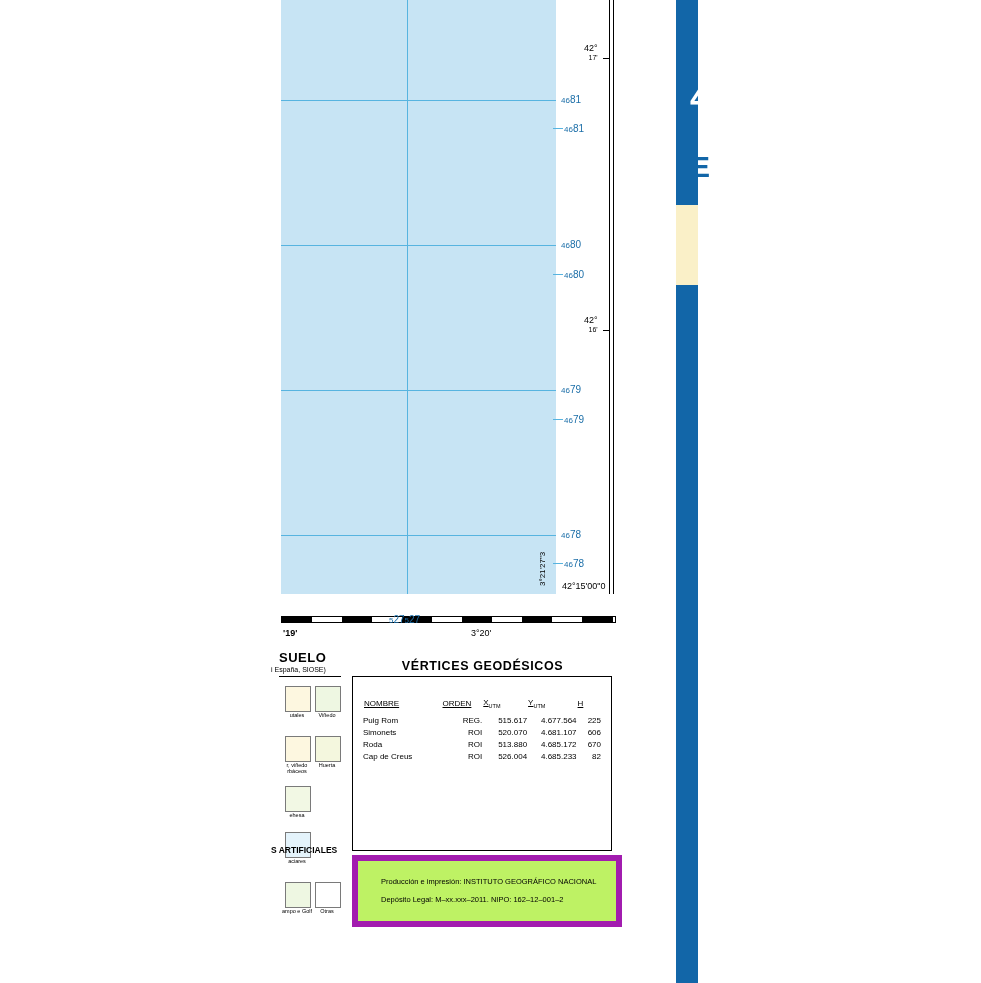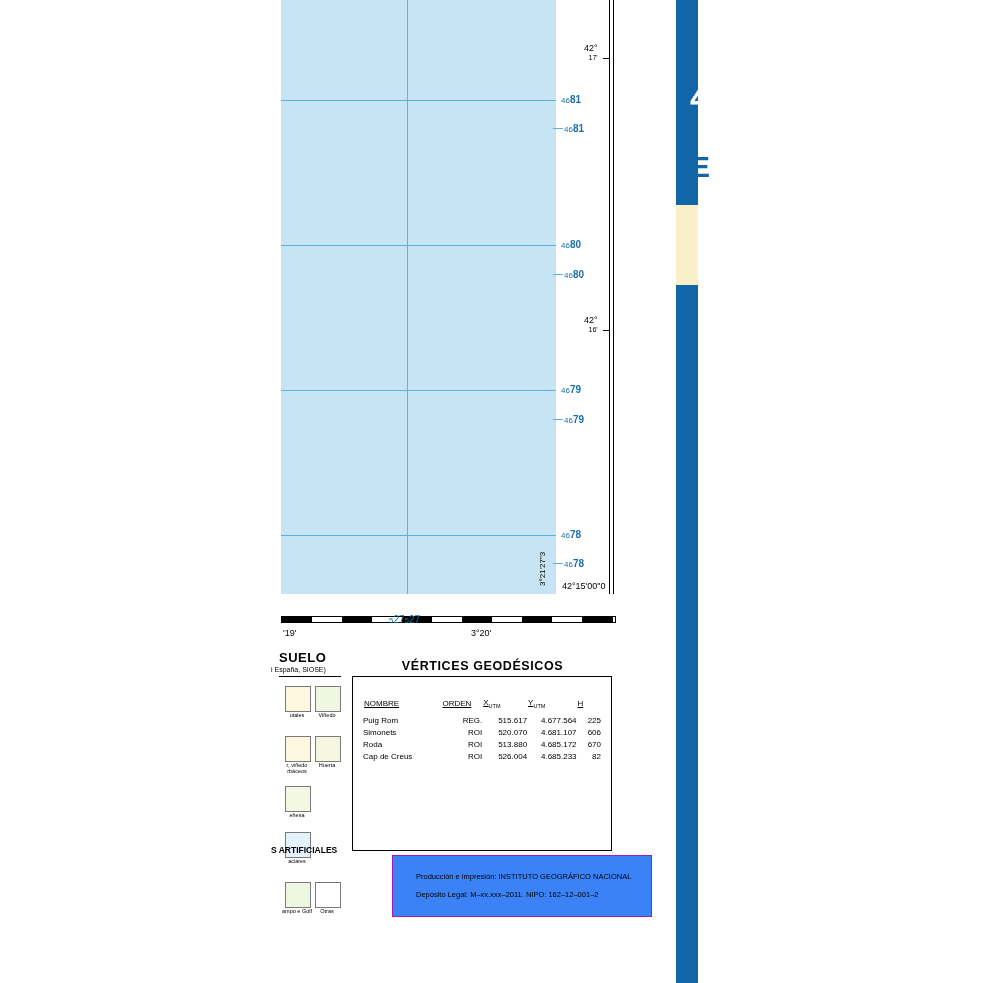--- a/index.html
+++ b/index.html
@@ -17,21 +17,21 @@
              letter-spacing:6px;color:#1d6fa5;}
 
   
   #neatline{position:absolute;left:275px;top:0;width:53px;height:594px;background:#fff;}
   .nl-line{position:absolute;background:#000;}
   
   #nl-r1{left:328px;top:0;width:1px;height:594px;background:#000;}
   #nl-r2{left:332px;top:0;width:1px;height:594px;background:#000;}
 
   .km-label{position:absolute;font-size:8px;color:#1b6ea8;white-space:nowrap;}
-  .km-label b{font-size:10px;font-weight:bold;}
+  .km-label b{font-size:10px;font-weight:normal;}
   .tick{position:absolute;background:#57b4e0;height:1px;}
 
   .grat-label{position:absolute;font-size:9px;color:#000;white-space:nowrap;line-height:1.0;text-align:right;}
   .grat-label .sm{font-size:7px;}
 
   
   #bottom-ruler{position:absolute;left:0;top:594px;width:333px;height:46px;}
   #ruler-bar{position:absolute;left:0;top:22px;width:333px;height:5px;
              border:1px solid #000;background:#fff;}
   .ruler-seg{position:absolute;top:0;height:5px;background:#000;}
@@ -54,21 +54,21 @@
             font-size:12.5px;font-weight:bold;letter-spacing:.6px;}
   #vg-box{position:absolute;left:352px;top:676px;width:258px;height:173px;border:1px solid #000;background:#fff;}
   #vg-table{position:absolute;left:10px;top:20px;width:238px;font-size:8px;border-collapse:collapse;}
   #vg-table th{font-weight:normal;text-decoration:underline;text-align:left;padding-bottom:6px;font-size:8px;}
   #vg-table td{padding:1.5px 0;font-size:8px;white-space:nowrap;}
   .c-right{text-align:right;}
   .c-center{text-align:right;}
   .sub{font-size:5.5px;vertical-align:sub;}
 
   
-  #prod-box{position:absolute;left:352px;top:855px;width:258px;height:60px;border:1px solid #a21caf;background:#3b82f6;margin-left:40px;}
+  #prod-box{position:absolute;left:352px;top:855px;width:258px;height:60px;border:6px solid #a21caf;background:#bef264;}
   .prod-line{position:absolute;left:23px;font-size:7.5px;white-space:nowrap;}
 
   
   #blue-bar{position:absolute;left:676px;top:0;width:22px;height:983px;background:#1266a8;}
   #blue-bar-cream{position:absolute;left:0;top:205px;width:22px;height:80px;background:#faf0c8;}
   #bar-glyph1{position:absolute;left:690px;top:78px;font-size:34px;color:#fff;font-weight:bold;}
   #bar-glyph2{position:absolute;left:690px;top:150px;font-size:30px;color:#1266a8;font-weight:bold;}
 </style>
 </head>
 <body>
@@ -135,21 +135,21 @@
 
   <div id="bottom-ruler">
     <div id="ruler-bar">
       <div class="ruler-seg" style="left:0px;width:30px;"></div>
       <div class="ruler-seg" style="left:60px;width:30px;"></div>
       <div class="ruler-seg" style="left:120px;width:30px;"></div>
       <div class="ruler-seg" style="left:180px;width:30px;"></div>
       <div class="ruler-seg" style="left:240px;width:30px;"></div>
       <div class="ruler-seg" style="left:300px;width:31px;"></div>
     </div>
-    <div class="edge-label" style="left:2px;top:34px;">'19'</div>
+    <div class="edge-label" style="left:2px;top:34px;font-weight:bold;">'19'</div>
     <div class="edge-label" style="left:190px;top:34px;">3°20'</div>
   </div>
 
   <div class="edge-label-blue" style="left:108px;top:614px;">
     <span>5</span><span style="font-size:10px;">27</span><span>5</span><span style="font-size:10px;">27</span>
   </div>
 
   <div id="vert-label">3°21'27"3</div>
 </div>
 

